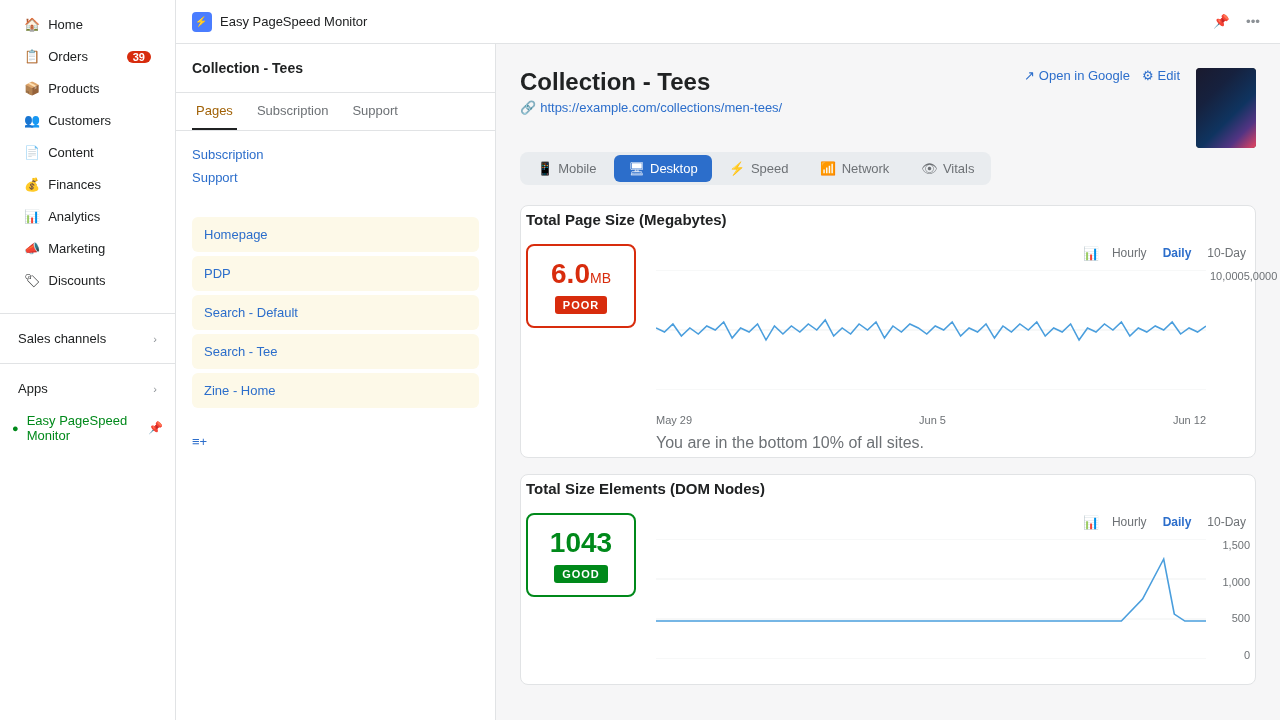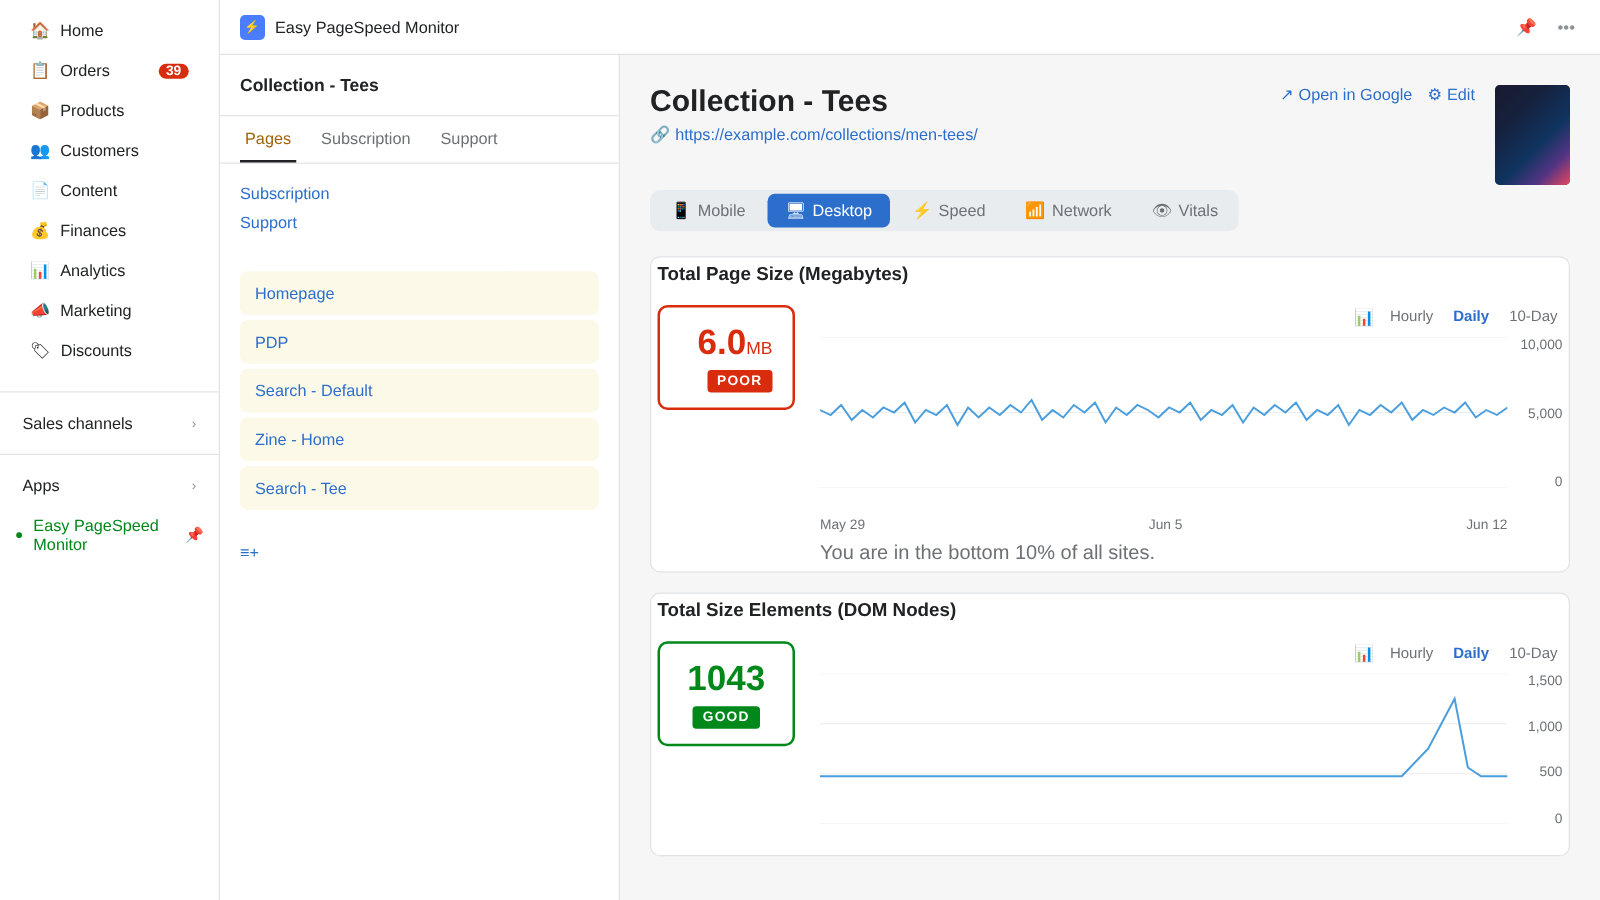--- a/index.html
+++ b/index.html
@@ -56,36 +56,36 @@
     
     .page-preview { width: 60px; height: 80px; border-radius: 4px; overflow: hidden; background: #333; flex-shrink: 0; }
     .preview-img { width: 100%; height: 100%; background: linear-gradient(135deg, #1a1a2e 0%, #16213e 30%, #0f3460 60%, #533483 80%, #e94560 100%); position: relative; }
 
     
     .metric-section { background: #fff; border-radius: 8px; padding: 5px; margin-bottom: 16px; border: 1px solid #e1e3e5; }
     .metric-title { font-size: 15px; font-weight: 600; color: #202223; margin-bottom: 16px; }
     .metric-content { display: flex; gap: 20px; align-items: flex-start; }
     .metric-score-box { flex-shrink: 0; }
     .score-card { border: 2px solid; border-radius: 8px; padding: 12px 16px; min-width: 110px; text-align: center; }
-    .score-card.poor { border-color: #d82c0d; text-align: right; }
+    .score-card.poor { border-color: #d82c0d; }
     .score-card.good { border-color: #00891a; }
     .score-value { font-size: 28px; font-weight: 700; }
     .score-unit { font-size: 14px; font-weight: 400; }
     .score-card.poor .score-value { color: #d82c0d; }
     .score-card.good .score-value { color: #00891a; }
     .score-label { font-size: 11px; font-weight: 700; padding: 3px 8px; border-radius: 3px; margin-top: 6px; letter-spacing: 1px; display: inline-block; }
     .score-card.poor .score-label { background: #d82c0d; color: #fff; }
     .score-card.good .score-label { background: #00891a; color: #fff; }
     .metric-chart { flex: 1; }
     .chart-controls { display: flex; align-items: center; justify-content: flex-end; gap: 8px; margin-bottom: 8px; }
     .chart-icon { color: #8c9196; }
     .time-btn { font-size: 12px; cursor: pointer; color: #6d7175; background: none; border: none; padding: 2px 4px; }
     .time-btn.active { color: #2c6ecb; font-weight: 600; }
     .chart-container { position: relative; height: 140px; }
-    .chart-y-labels { position: absolute; right: 0; top: 0; height: 100%; display: flex; flex-direction: column; justify-content: space-between; font-size: 11px; color: #6d7175; padding: 0 0 18px; width: 40px; text-align: right; }
+    .chart-y-labels { position: absolute; right: 0; top: 0; height: 100%; display: flex; flex-direction: row; justify-content: space-between; font-size: 11px; color: #6d7175; padding: 0 0 18px; width: 40px; text-align: right; }
     .chart-svg { width: calc(100% - 44px); height: 120px; }
     .chart-x-labels { display: flex; justify-content: space-between; font-size: 11px; color: #6d7175; margin-top: 4px; padding-right: 44px; }
     .metric-note { font-size: 16px; color: #6d7175; margin-top: 8px; }
 
     .header-right { display: flex; gap: 16px; align-items: flex-start; }
   </style>
 </head>
 <body>
 
 <div class="sidebar">
@@ -192,22 +192,22 @@
         <div class="left-tab">Support</div>
       </div>
       <div class="left-panel-sub">
         <span class="left-sub-link">Subscription</span>
         <span class="left-sub-link">Support</span>
       </div>
       <div class="pages-list">
         <div class="page-item">Homepage</div>
         <div class="page-item">PDP</div>
         <div class="page-item">Search - Default</div>
+        <div class="page-item">Search - Tee</div>
         <div class="page-item">Zine - Home</div>
-        <div class="page-item">Search - Tee</div>
       </div>
       <div class="add-page-btn">
         <span>≡+</span>
       </div>
     </div>
 
     <div class="right-panel">
 
       <div class="page-header">
         <div>

